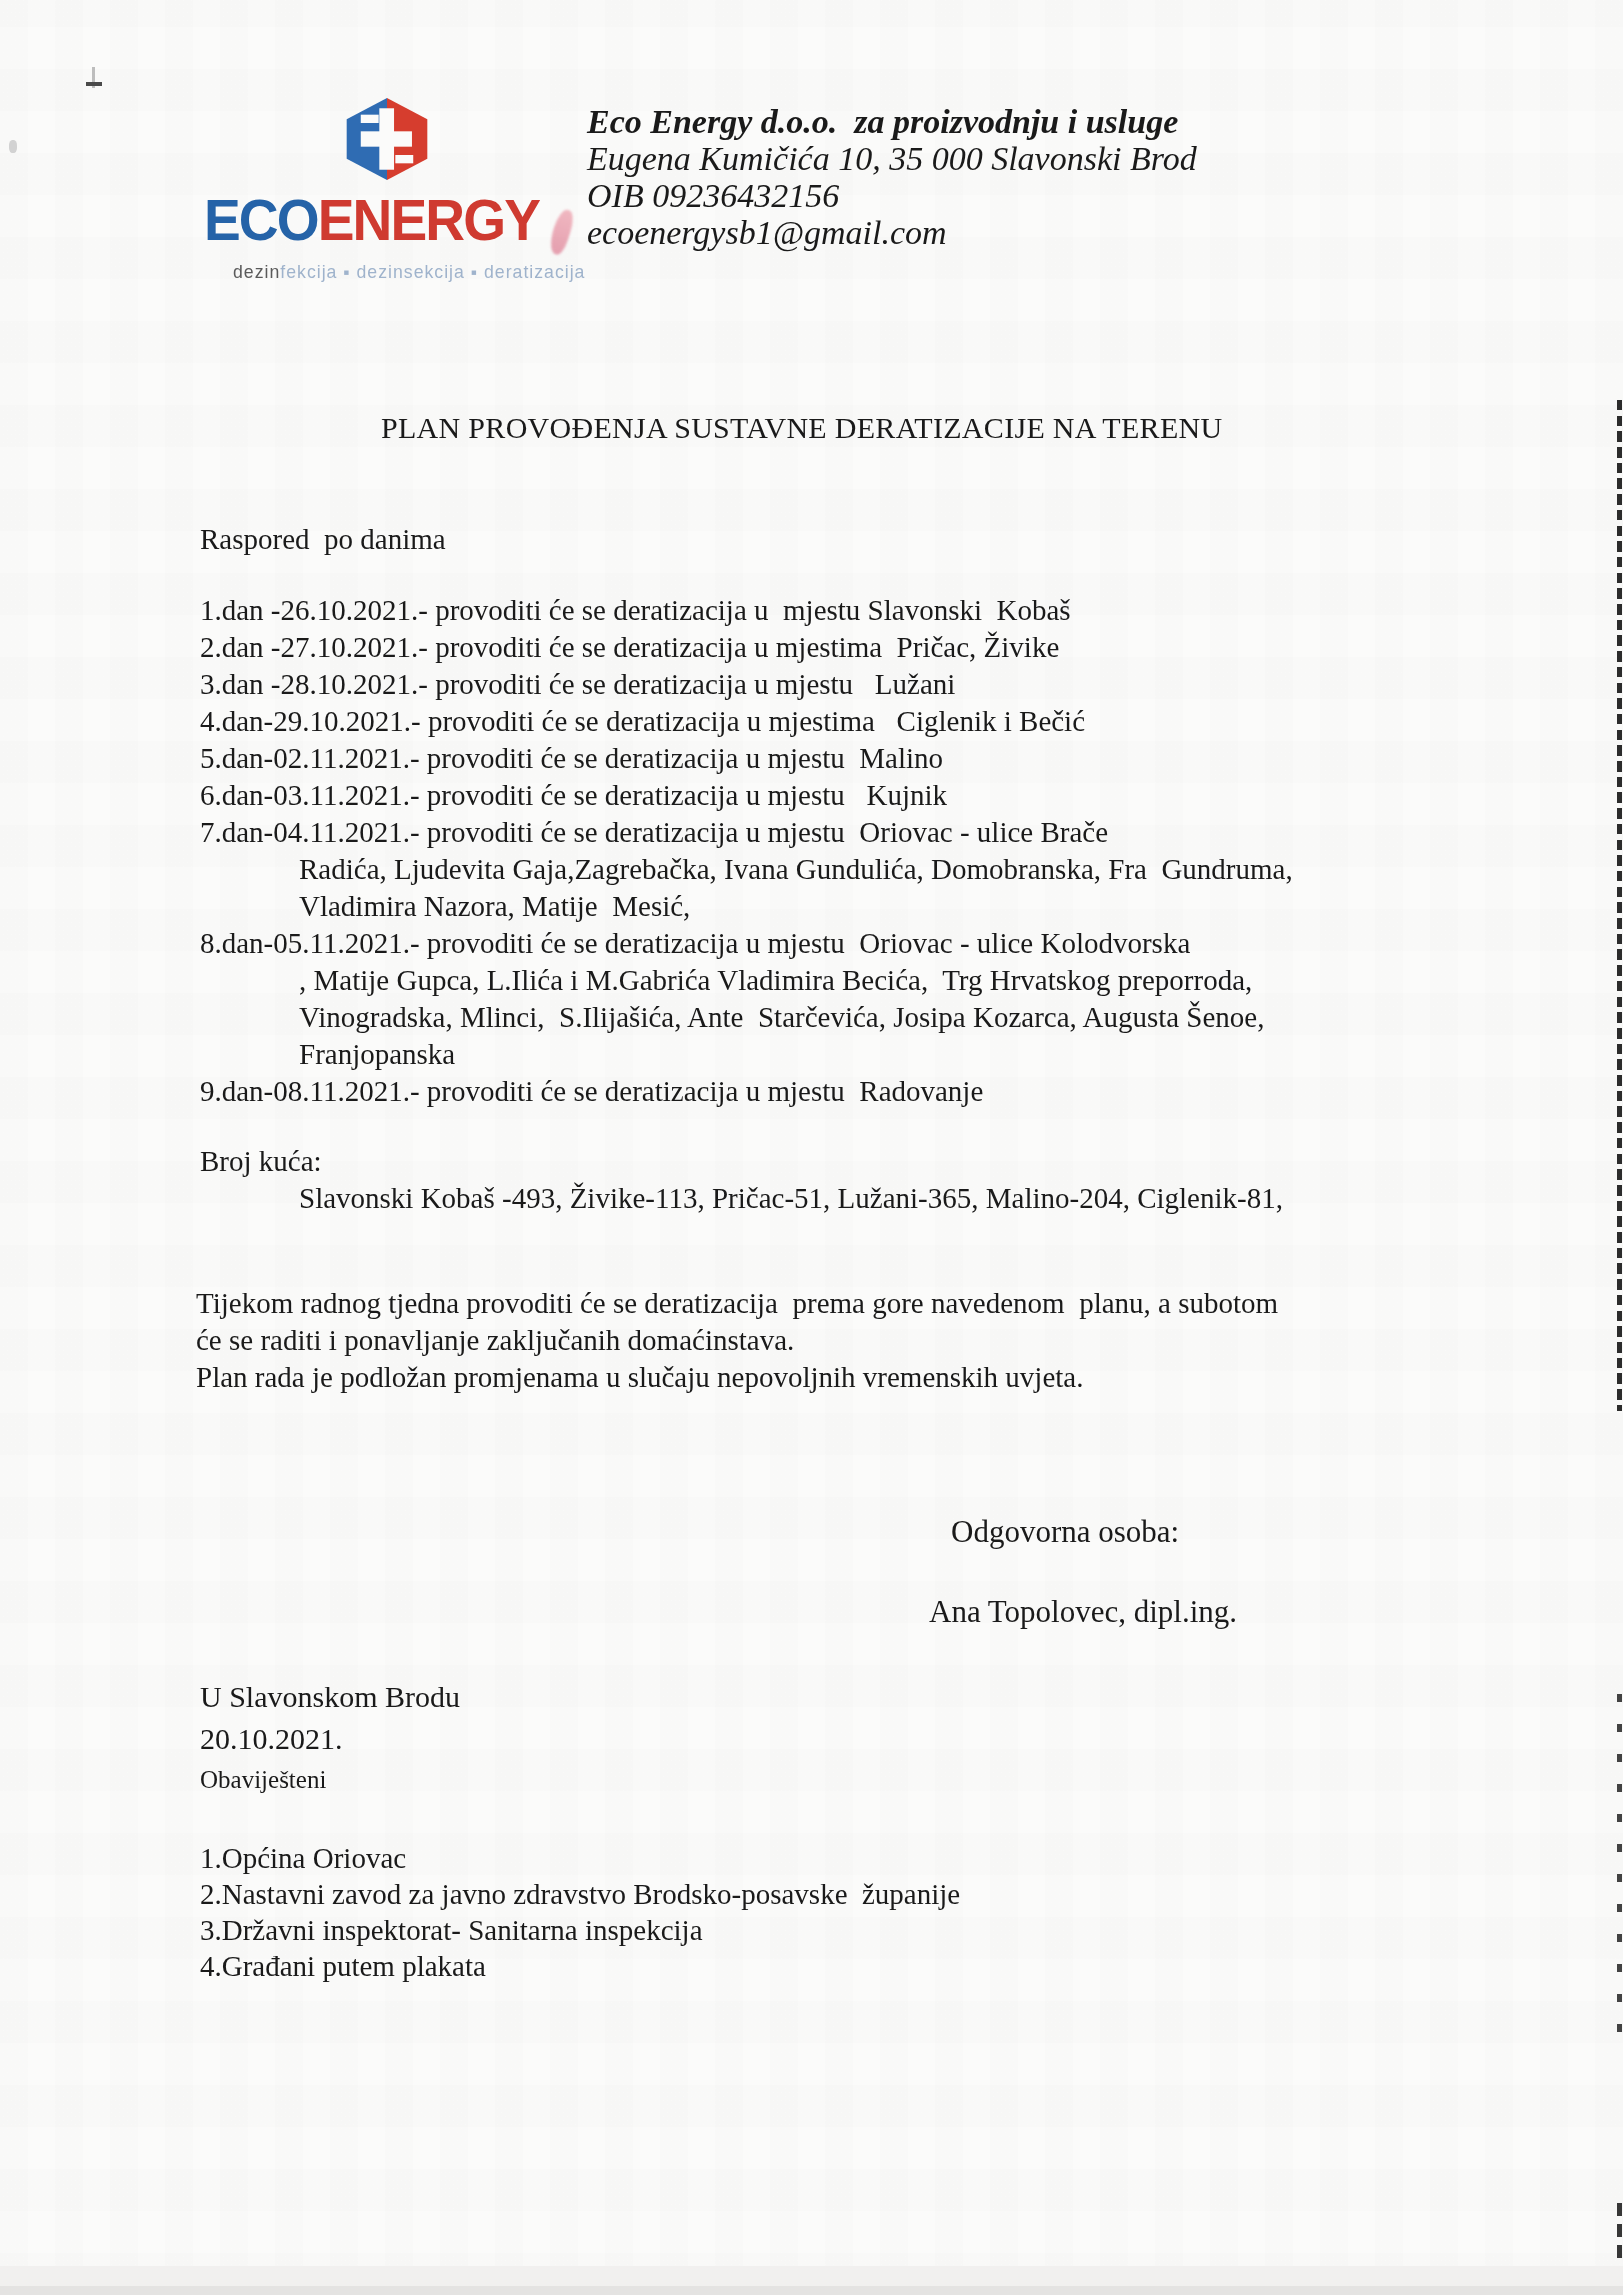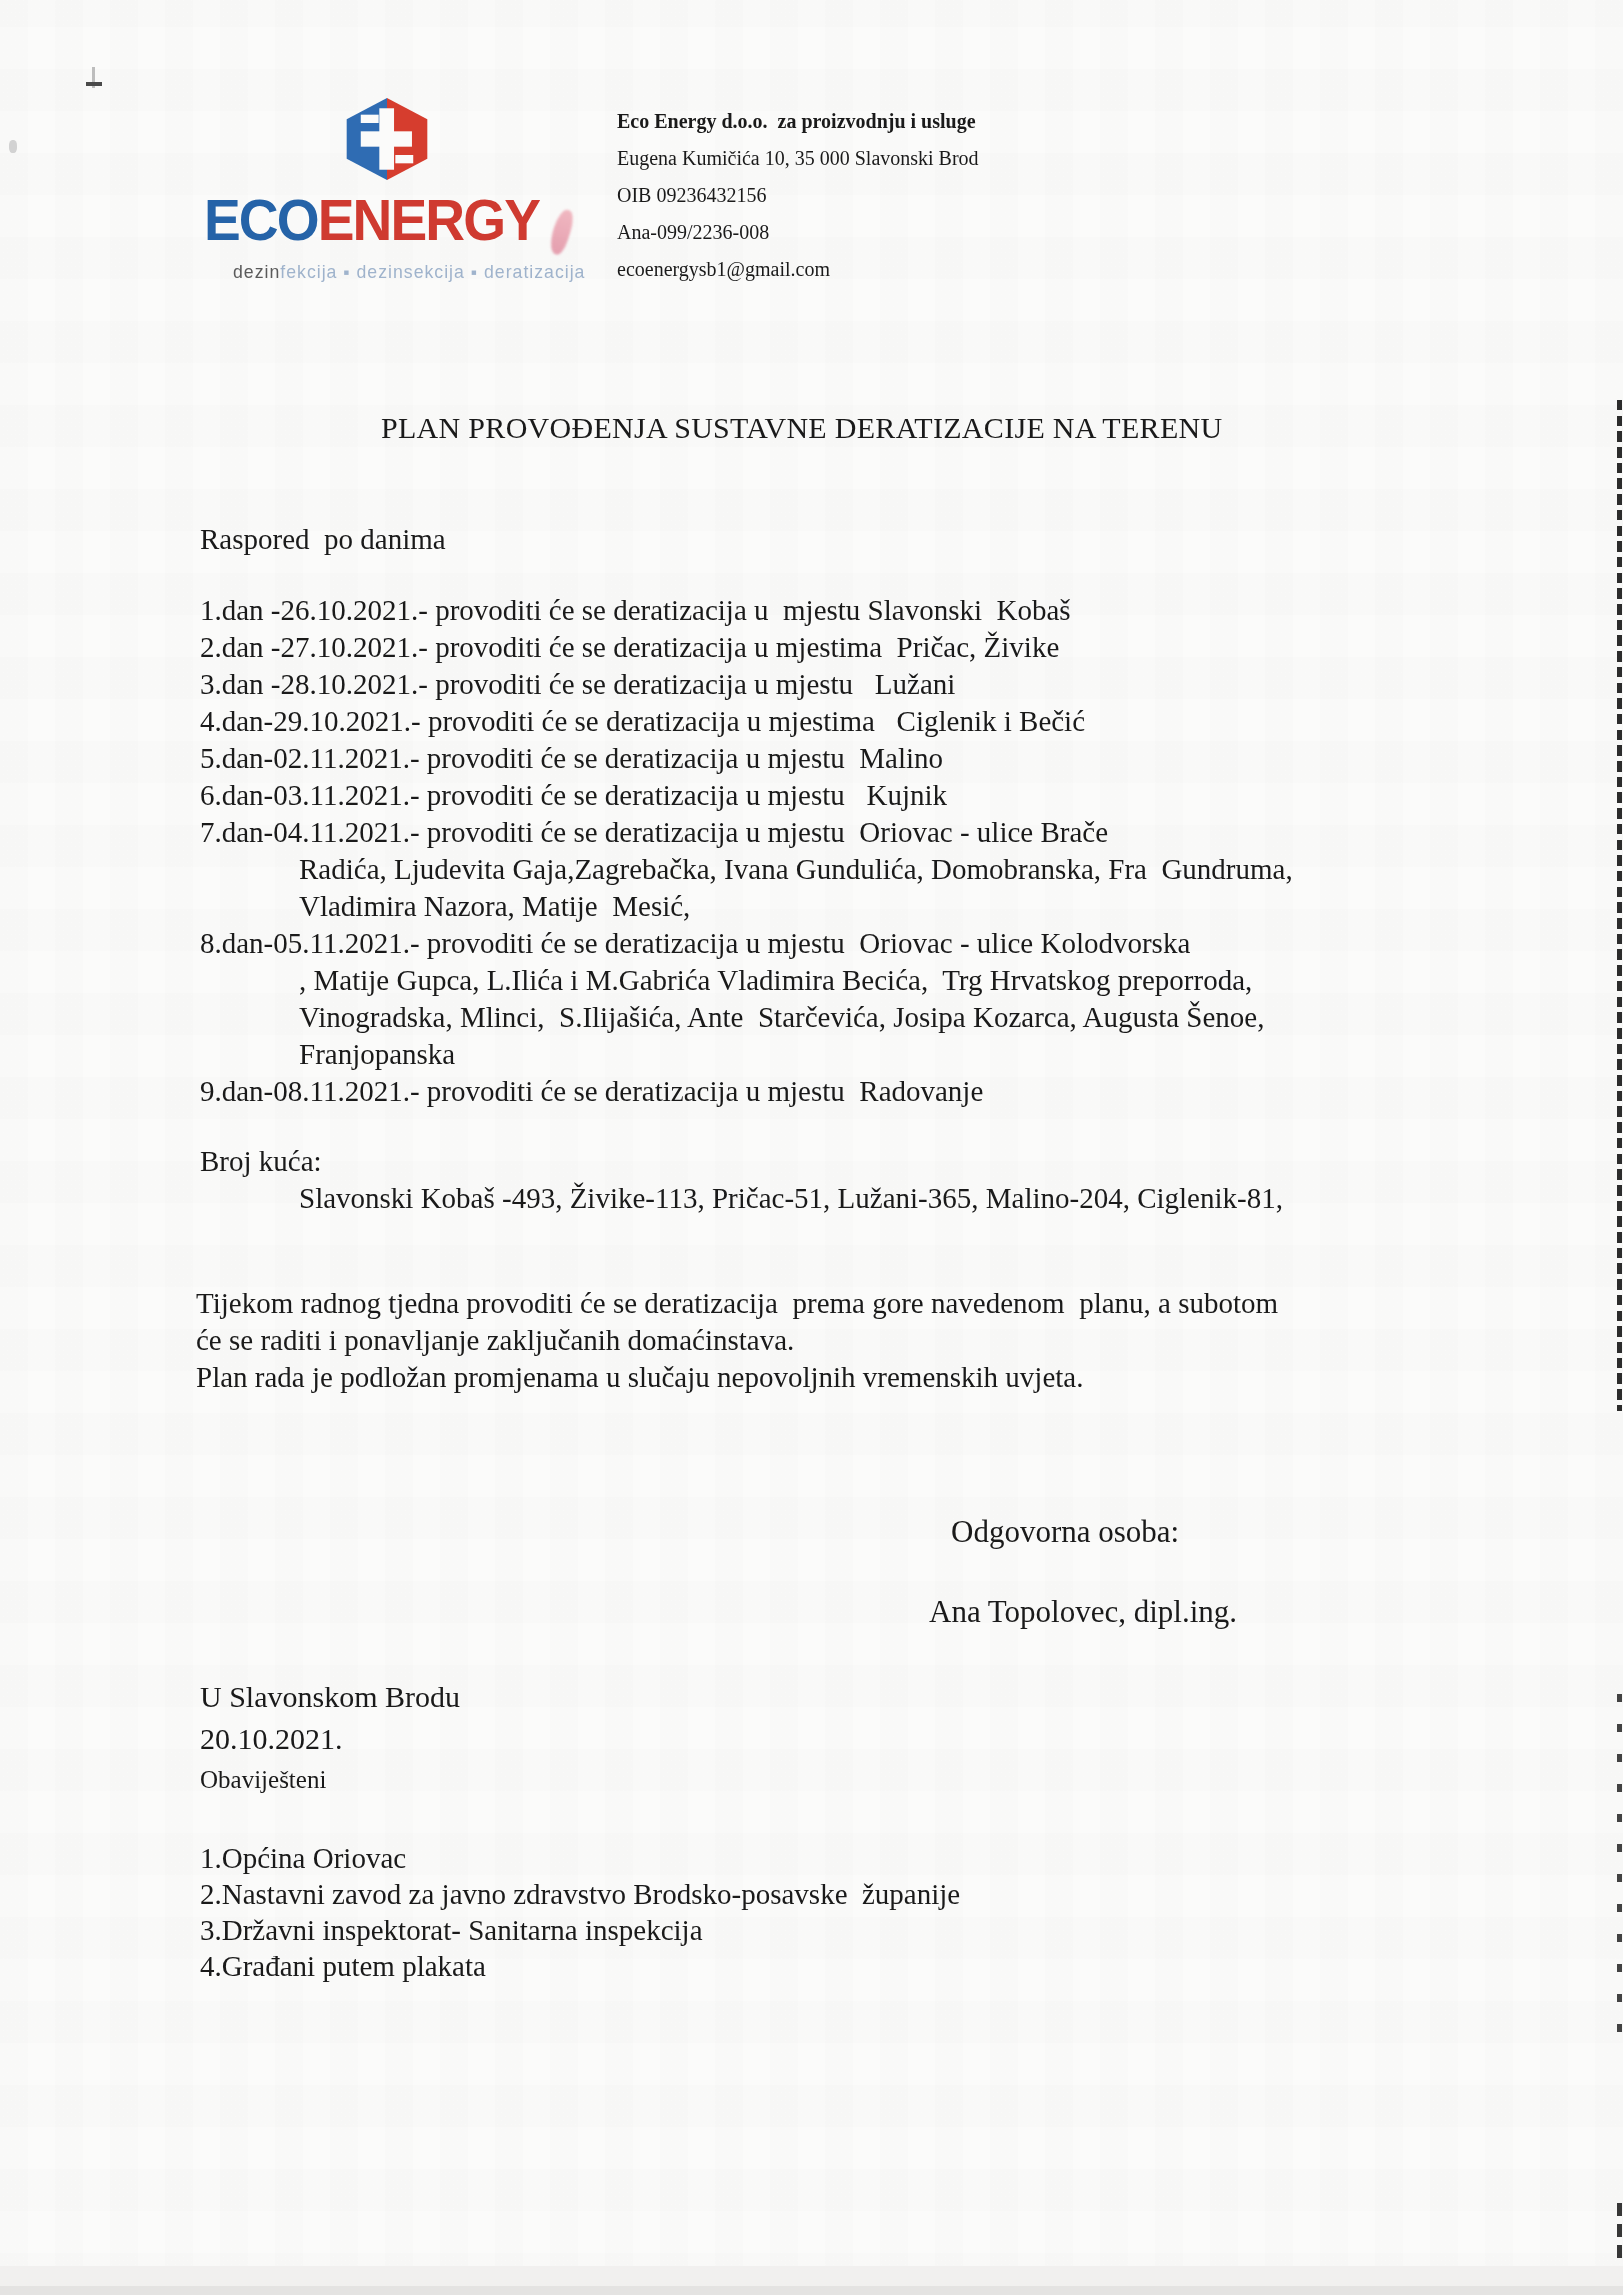--- a/index.html
+++ b/index.html
@@ -32,22 +32,22 @@
   .logo-tagline {
     left:233px; top:262px;
     font-family:"Liberation Sans", sans-serif;
     font-size:17.7px; letter-spacing:1px; white-space:nowrap;
     color:#9fb3cc;
   }
   .logo-tagline .dark { color:#5a5a5a;margin-top:28px; }
 
   
   .company-block {
-    left:617px; top:103px;
-    font-size:20px; line-height:37px;
+    left:587px; top:103px;
+    font-size:34px; line-height:37px;font-style:italic;
   }
   .company-block .bold { font-weight:bold; }
 
   .doc-title {
     left:381px; top:411px;
     font-size:30px; letter-spacing:0.3px; white-space:pre-wrap;
   }
 
   .schedule-heading { left:200px; top:523px; font-size:29px; }
   .schedule-list {
@@ -103,21 +103,20 @@
     <span style="color:#2563a8;">ECO</span><span style="color:#cf3a30;">ENERGY</span>
   </div>
   <div class="abs logo-tagline">
     <span class="dark">dezin</span><span>fekcija ▪ dezinsekcija ▪ deratizacija</span>
   </div>
 
   <div class="abs company-block">
     <div class="line bold">Eco Energy d.o.o.  za proizvodnju i usluge</div>
     <div class="line">Eugena Kumičića 10, 35 000 Slavonski Brod</div>
     <div class="line">OIB 09236432156</div>
-    <div class="line">Ana-099/2236-008</div>
     <div class="line">ecoenergysb1@gmail.com</div>
   </div>
 
   <div class="abs doc-title">PLAN PROVOĐENJA SUSTAVNE DERATIZACIJE NA TERENU</div>
 
   <div class="abs schedule-heading line">Raspored  po danima</div>
   <div class="abs schedule-list">
     <div class="line">1.dan -26.10.2021.- provoditi će se deratizacija u  mjestu Slavonski  Kobaš</div>
     <div class="line">2.dan -27.10.2021.- provoditi će se deratizacija u mjestima  Pričac, Živike</div>
     <div class="line">3.dan -28.10.2021.- provoditi će se deratizacija u mjestu   Lužani</div>

